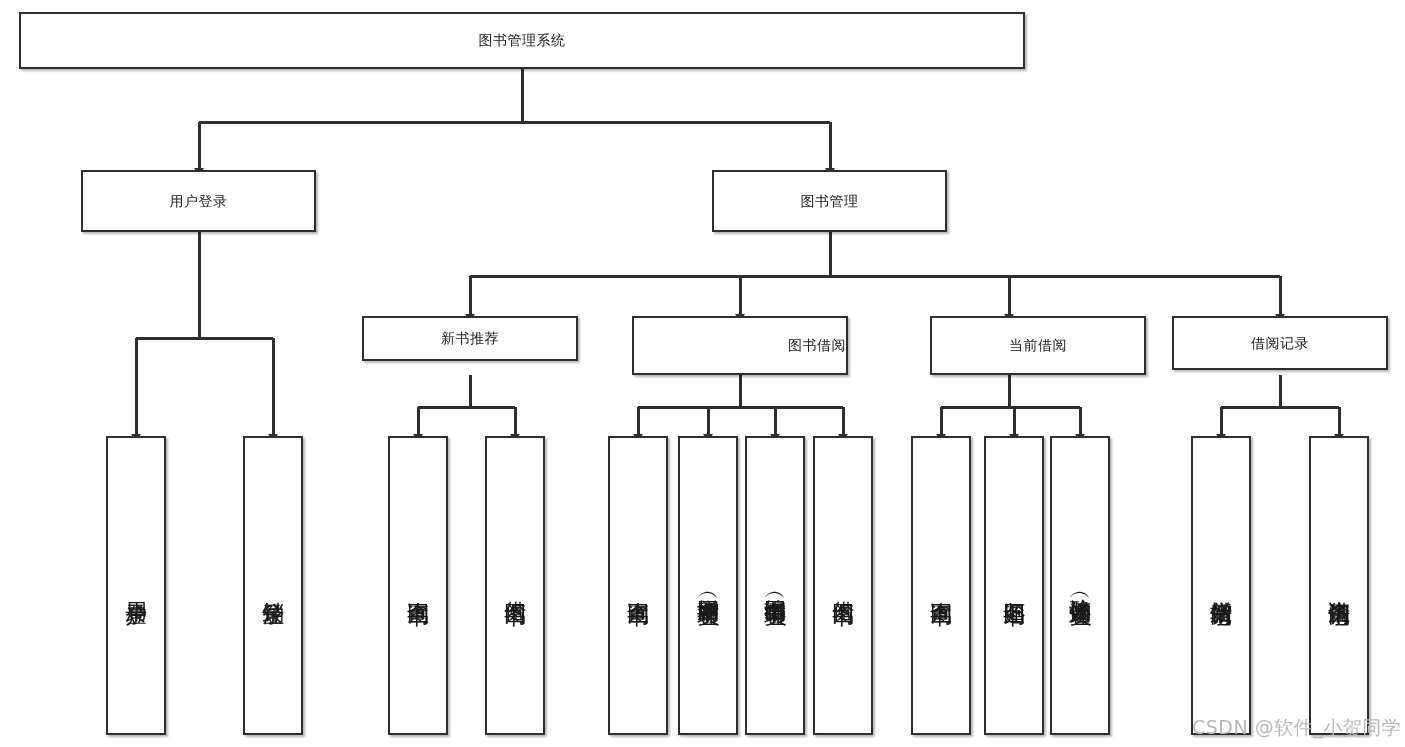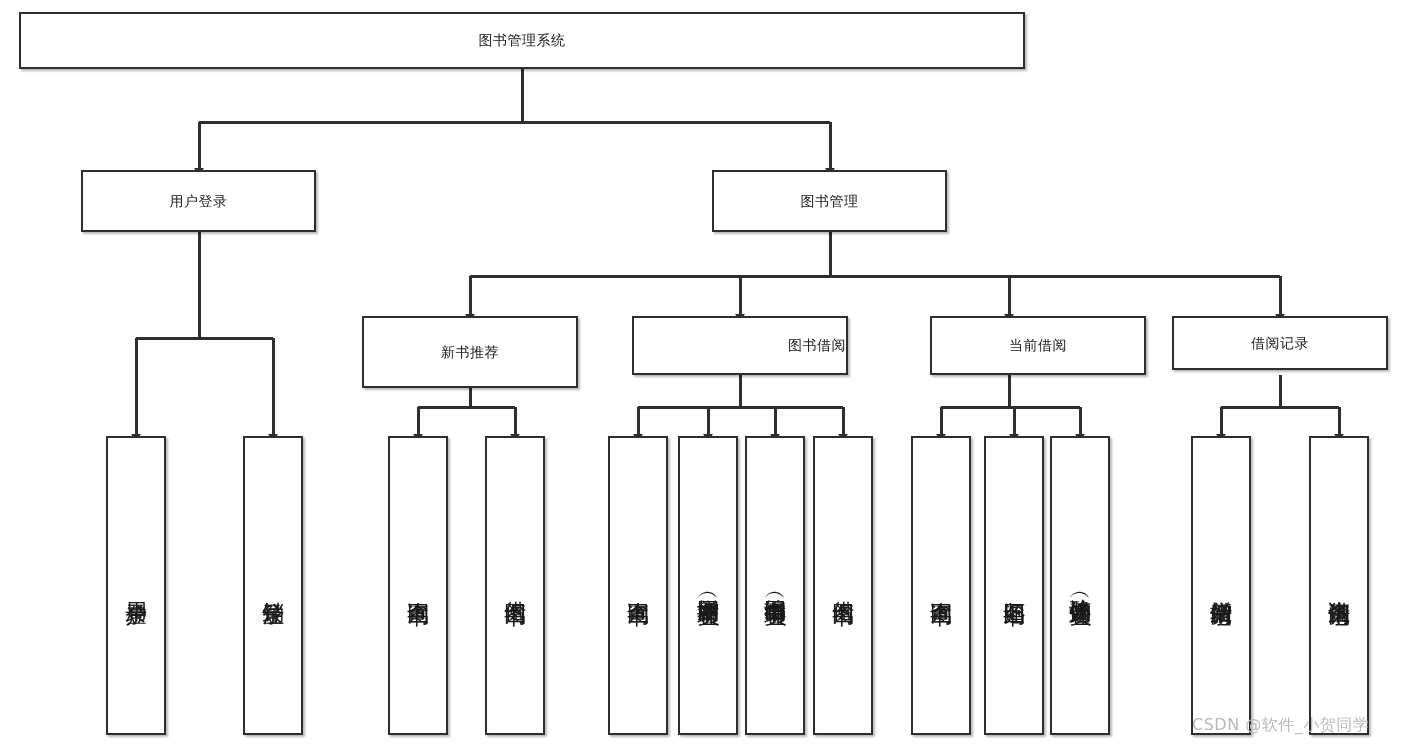--- a/index.html
+++ b/index.html
@@ -49,21 +49,21 @@
     writing-mode: vertical-rl;
     text-orientation: upright;
     font-size: 22px;
     line-height: 1.02;
     letter-spacing: 1px;
     white-space: nowrap;
   }
   .watermark {
     position: absolute;
     color: #b9b9b9;
-    font-size: 16px;
+    font-size: 19px;
     white-space: nowrap;
     letter-spacing: 0.5px;
     pointer-events: none;
   }
 </style>
 </head>
 <body>
 
 <div id="diagram-root">
   <svg id="diagram-svg" viewBox="0 0 1405 747" xmlns="http://www.w3.org/2000/svg">
@@ -112,21 +112,21 @@
   <div id="nodes-layer">
       <div class="node-box" style="left: 19px; top: 12px; width: 1006px; height: 57px;">
         <span class="node-label">图书管理系统</span>
       </div>
       <div class="node-box" style="left: 81px; top: 170px; width: 235px; height: 62px;">
         <span class="node-label">用户登录</span>
       </div>
       <div class="node-box" style="left: 712px; top: 170px; width: 235px; height: 62px;">
         <span class="node-label">图书管理</span>
       </div>
-      <div class="node-box" style="left: 362px; top: 316px; width: 216px; height: 72px;">
+      <div class="node-box" style="left: 362px; top: 316px; width: 216px; height: 45px;">
         <span class="node-label">新书推荐</span>
       </div>
       <div class="node-box" style="left: 632px; top: 316px; width: 216px; height: 59px; justify-content: flex-end;">
         <span class="node-label">图书借阅</span>
       </div>
       <div class="node-box" style="left: 901px; top: 316px; width: 216px; height: 59px; margin-left: 29px;">
         <span class="node-label">当前借阅</span>
       </div>
       <div class="node-box" style="left: 1172px; top: 316px; width: 216px; height: 54px;">
         <span class="node-label">借阅记录</span>

